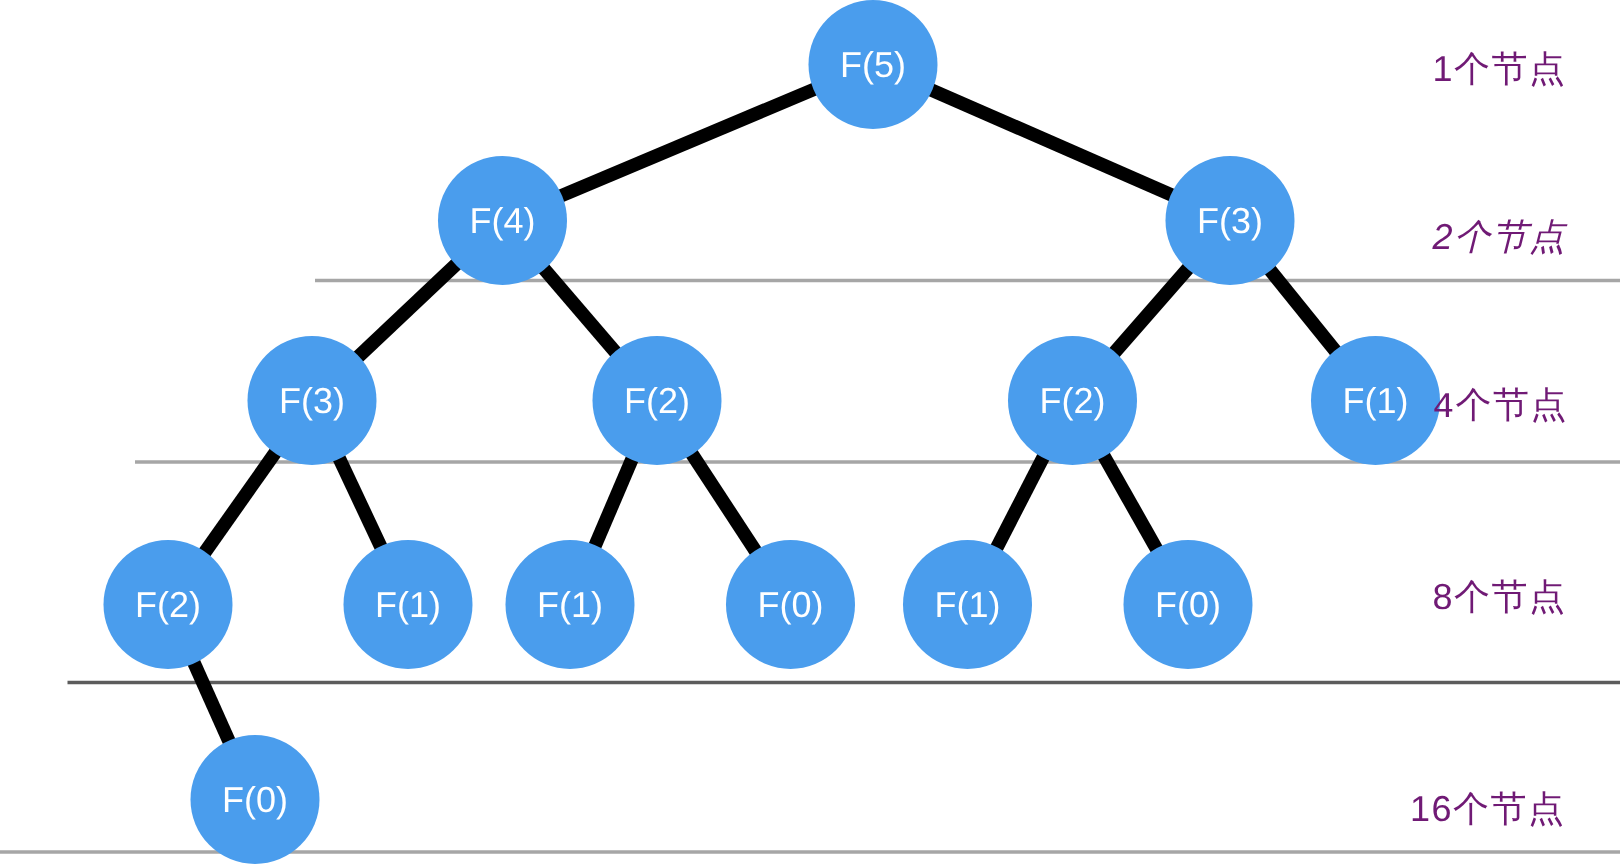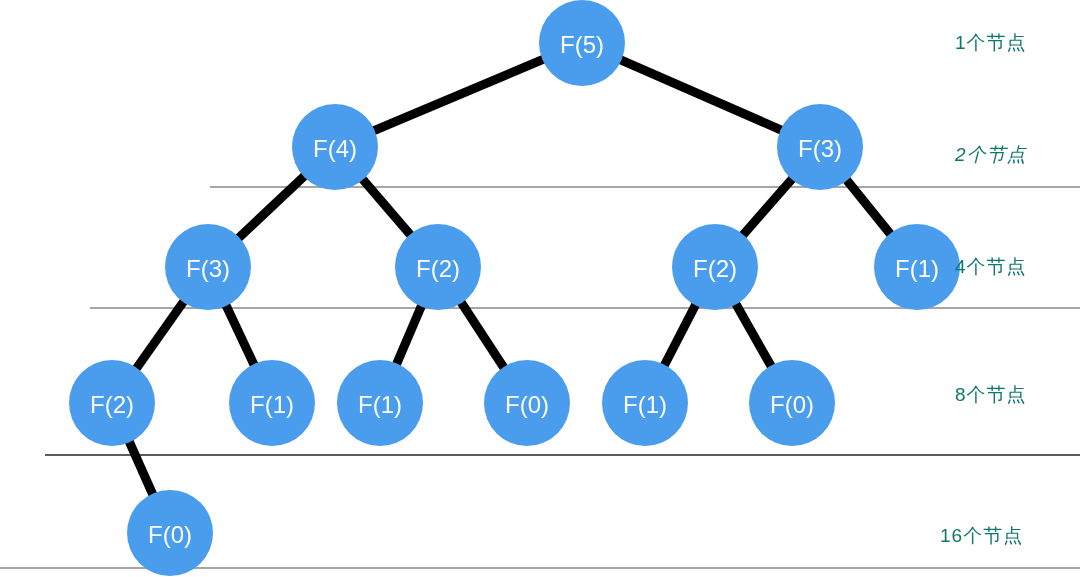--- a/index.html
+++ b/index.html
@@ -42,22 +42,22 @@
   .level-divider {
     stroke: #a6a6a6;
     stroke-width: 2.2;
   }
   .level-divider.dark {
     stroke: #5c5c5c;
     stroke-width: 2.2;
   }
   .level-count {
     position: absolute;
-    color: #0f766e;
-    font-size: 19px;
+    color: #701a75;
+    font-size: 24px;
     font-family: "Liberation Sans", "DejaVu Sans", sans-serif;
     white-space: nowrap;
     letter-spacing: 1px;
   }
 </style>
 </head>
 <body>
 
 <div id="canvas">
   <svg id="tree-svg" viewBox="0 0 1080 577">
@@ -137,17 +137,17 @@
         </g>
         <g>
           <circle cx="170" cy="533" r="43" class="node-circle"></circle>
           <text x="170" y="534" class="node-label">F(0)</text>
         </g>
       </g>
   </svg>
   <div id="counts-layer">
       <div class="level-count" style="left: 955px; top: 30px;">1个节点</div>
       <div class="level-count" style="left: 955px; top: 142px; font-style: italic;">2个节点</div>
-      <div class="level-count" style="left: 955px; top: 254px;">4个节点</div>
+      <div class="level-count" style="left: 955px; top: 254px; font-family: Liberation Mono, monospace;">4个节点</div>
       <div class="level-count" style="left: 955px; top: 382px;">8个节点</div>
       <div class="level-count" style="left: 940px; top: 523px;">16个节点</div>
     </div>
 </div>
 
 </body></html>

